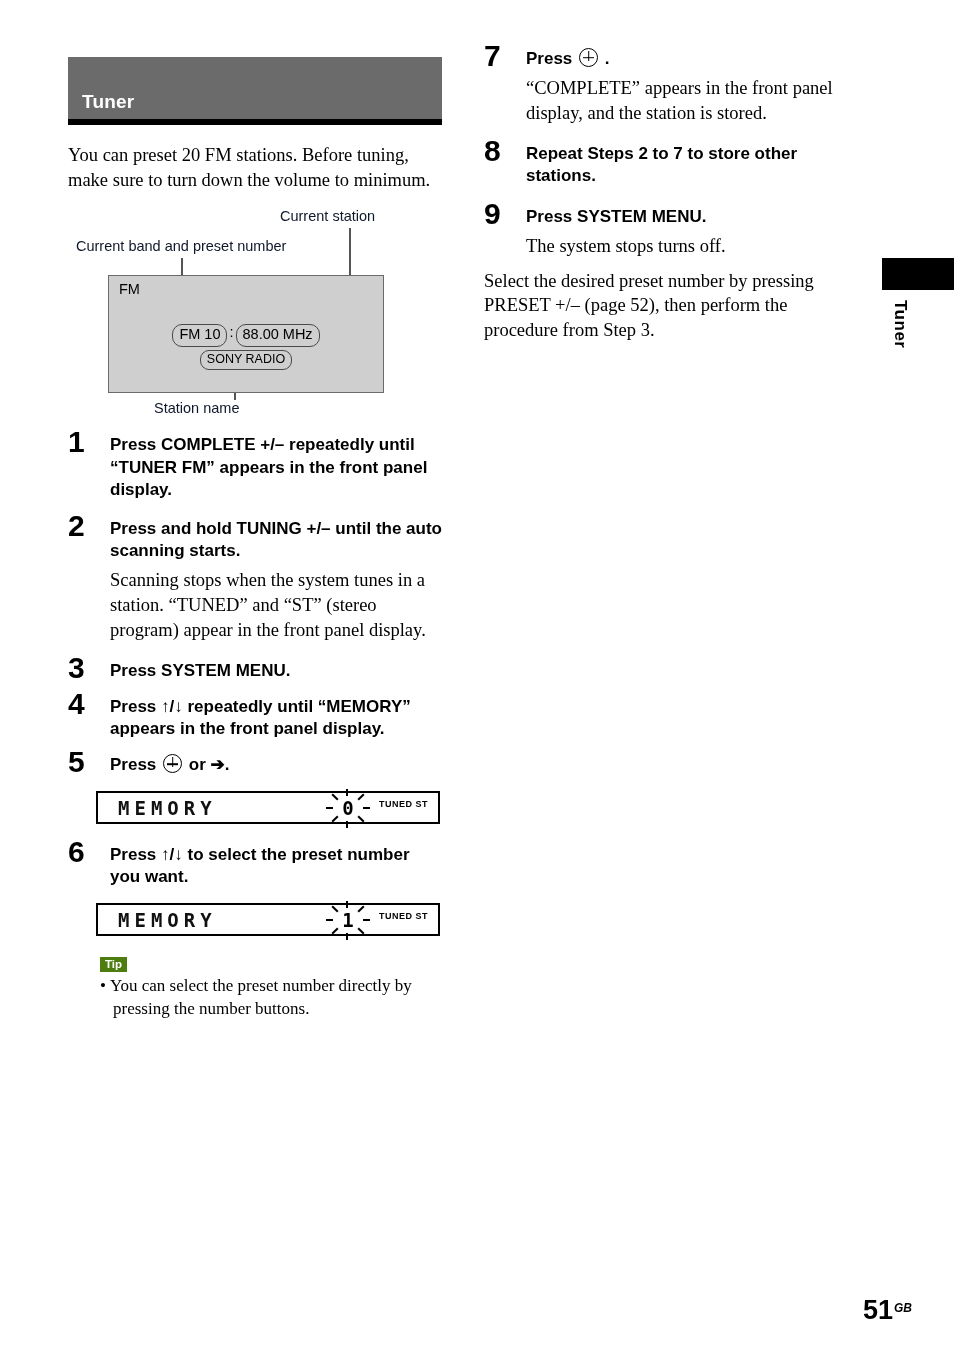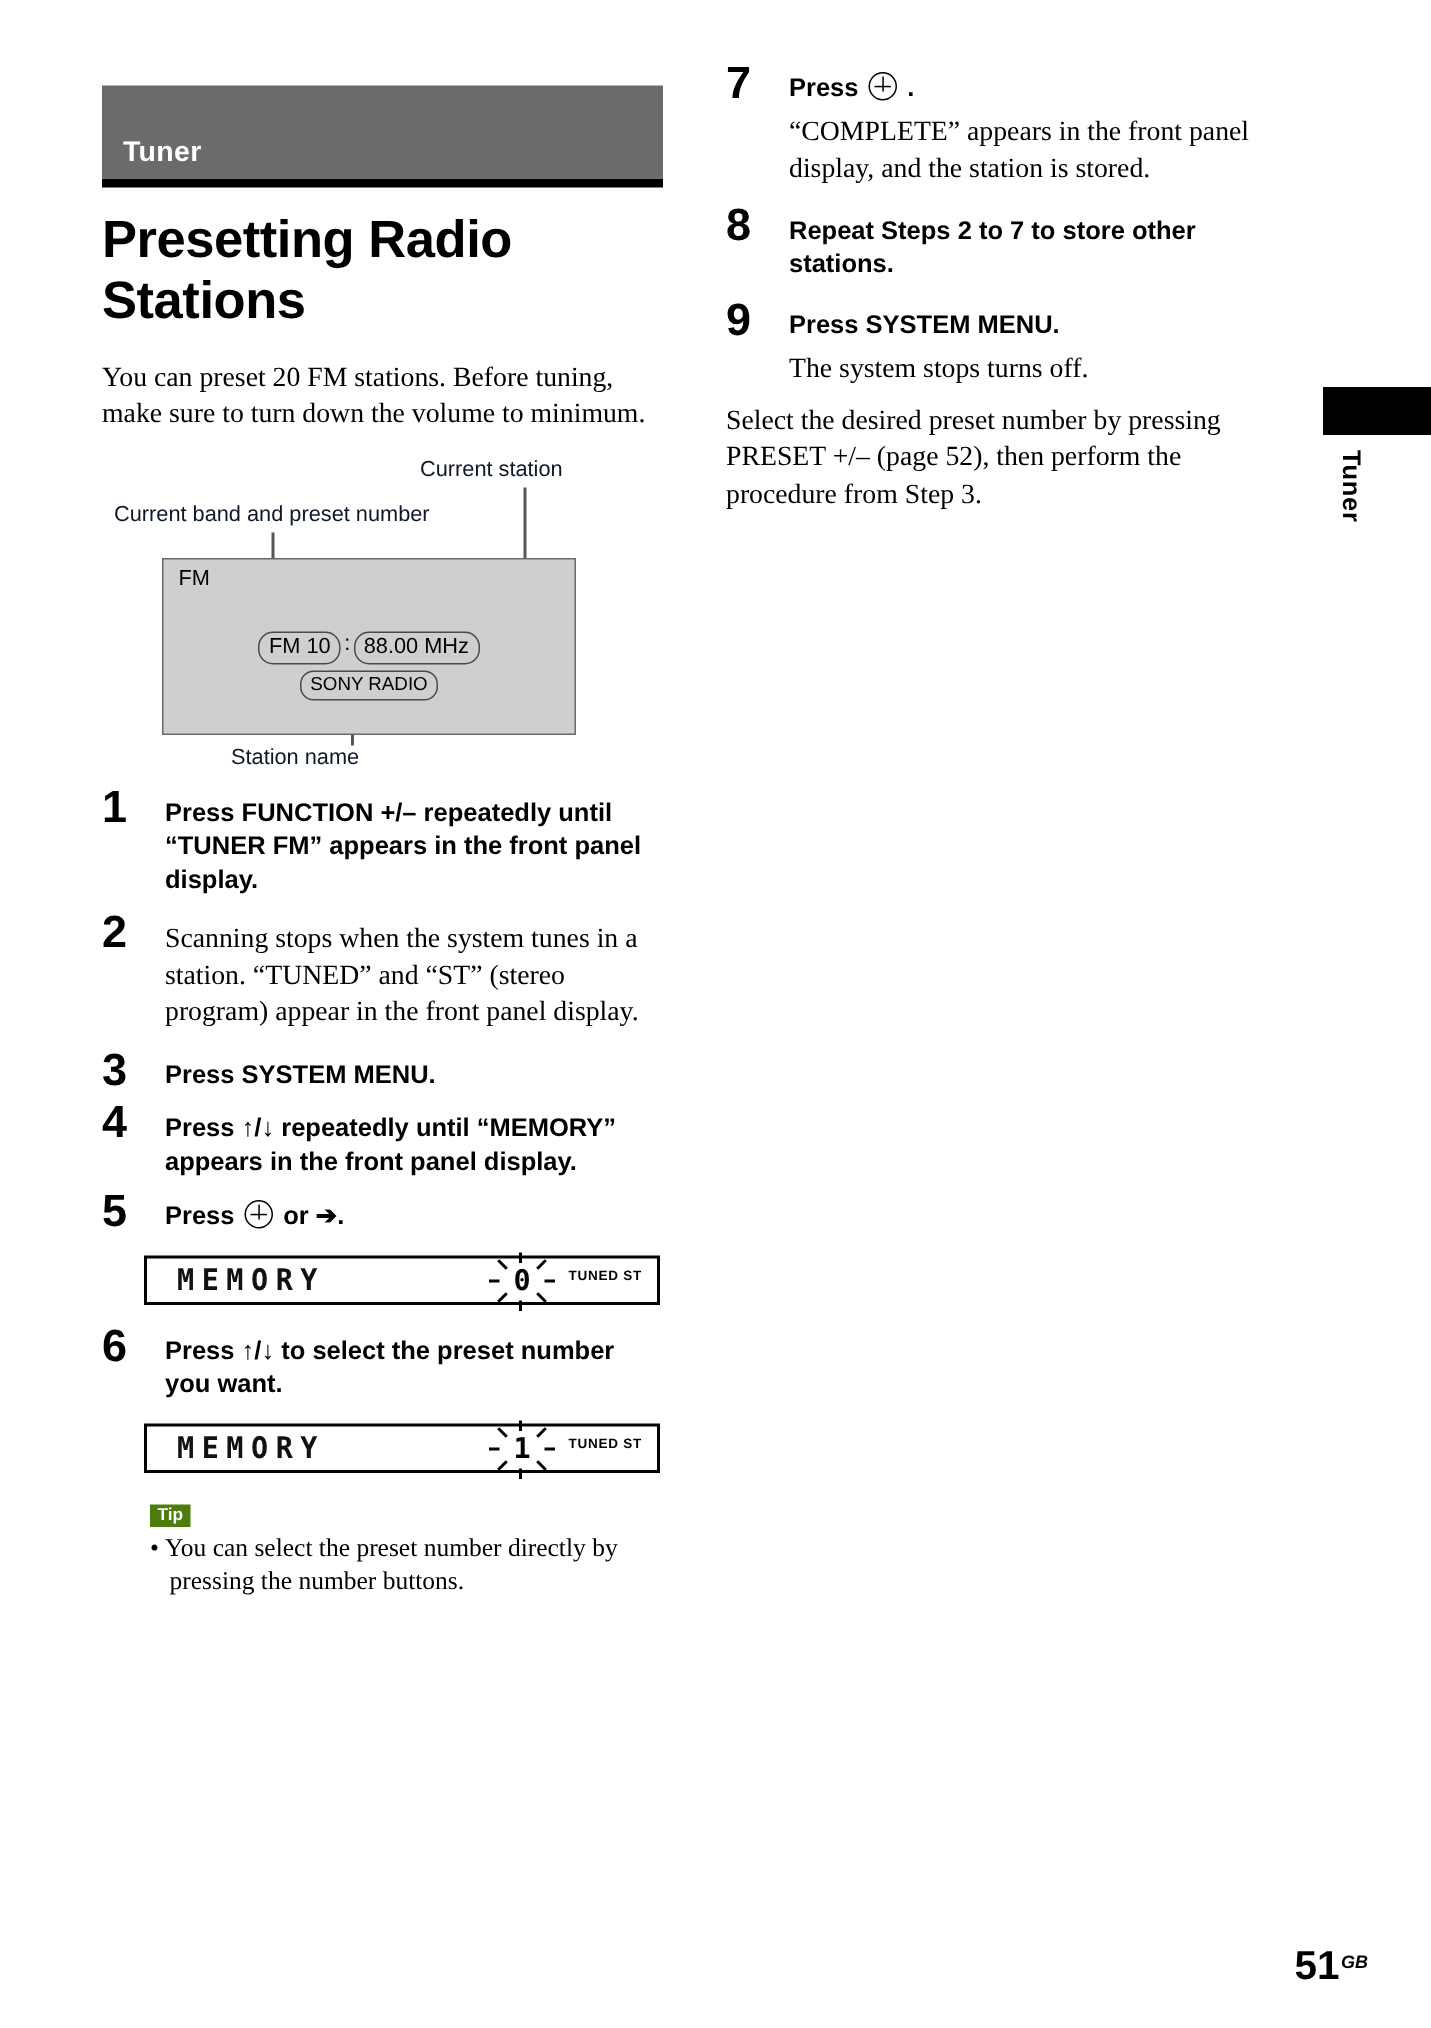--- a/index.html
+++ b/index.html
@@ -331,21 +331,20 @@
 </head>
 <body>
 
 <div id="left-col">
 
   <div class="chapter-banner">
     <span class="chapter-label">Tuner</span>
   </div>
   <div class="chapter-rule"></div>
 
-  <h1 class="page-title">Presetting Radio Stations</h1>
 
   <p class="body-text">You can preset 20 FM stations. Before tuning, make sure to turn down the volume to minimum.</p>
 
   <div class="figure">
 
     <span class="callout" style="left:212px; top:4px;">Current station</span>
     <span class="callout" style="left:8px; top:34px;">Current band and preset number</span>
     <span class="callout" style="left:86px; top:196px;">Station name</span>
 
     <span class="leader" style="left:281px; top:24px; height:97px;"></span>
@@ -363,25 +362,26 @@
       </div>
 
       <div class="pill-row2">
         <span class="pill small">SONY RADIO</span>
       </div>
     </div>
   </div>
 
   <div class="step" style="margin-top:10px;">
     <span class="step-num">1</span>
-    <p class="step-head">Press FUNCTION +/– repeatedly until “TUNER FM” appears in the front panel display.</p>
+    <p class="step-head">Press COMPLETE +/– repeatedly until “TUNER FM” appears in the front panel display.</p>
   </div>
 
   <div class="step" style="margin-top:16px;">
     <span class="step-num">2</span>
+    <p class="step-head">Press and hold TUNING +/– until the auto scanning starts.</p>
     <p class="step-body">Scanning stops when the system tunes in a station. “TUNED” and “ST” (stereo program) appear in the front panel display.</p>
   </div>
 
   <div class="step" style="margin-top:18px;">
     <span class="step-num">3</span>
     <p class="step-head">Press SYSTEM MENU.</p>
   </div>
 
   <div class="step" style="margin-top:13px;">
     <span class="step-num">4</span>

